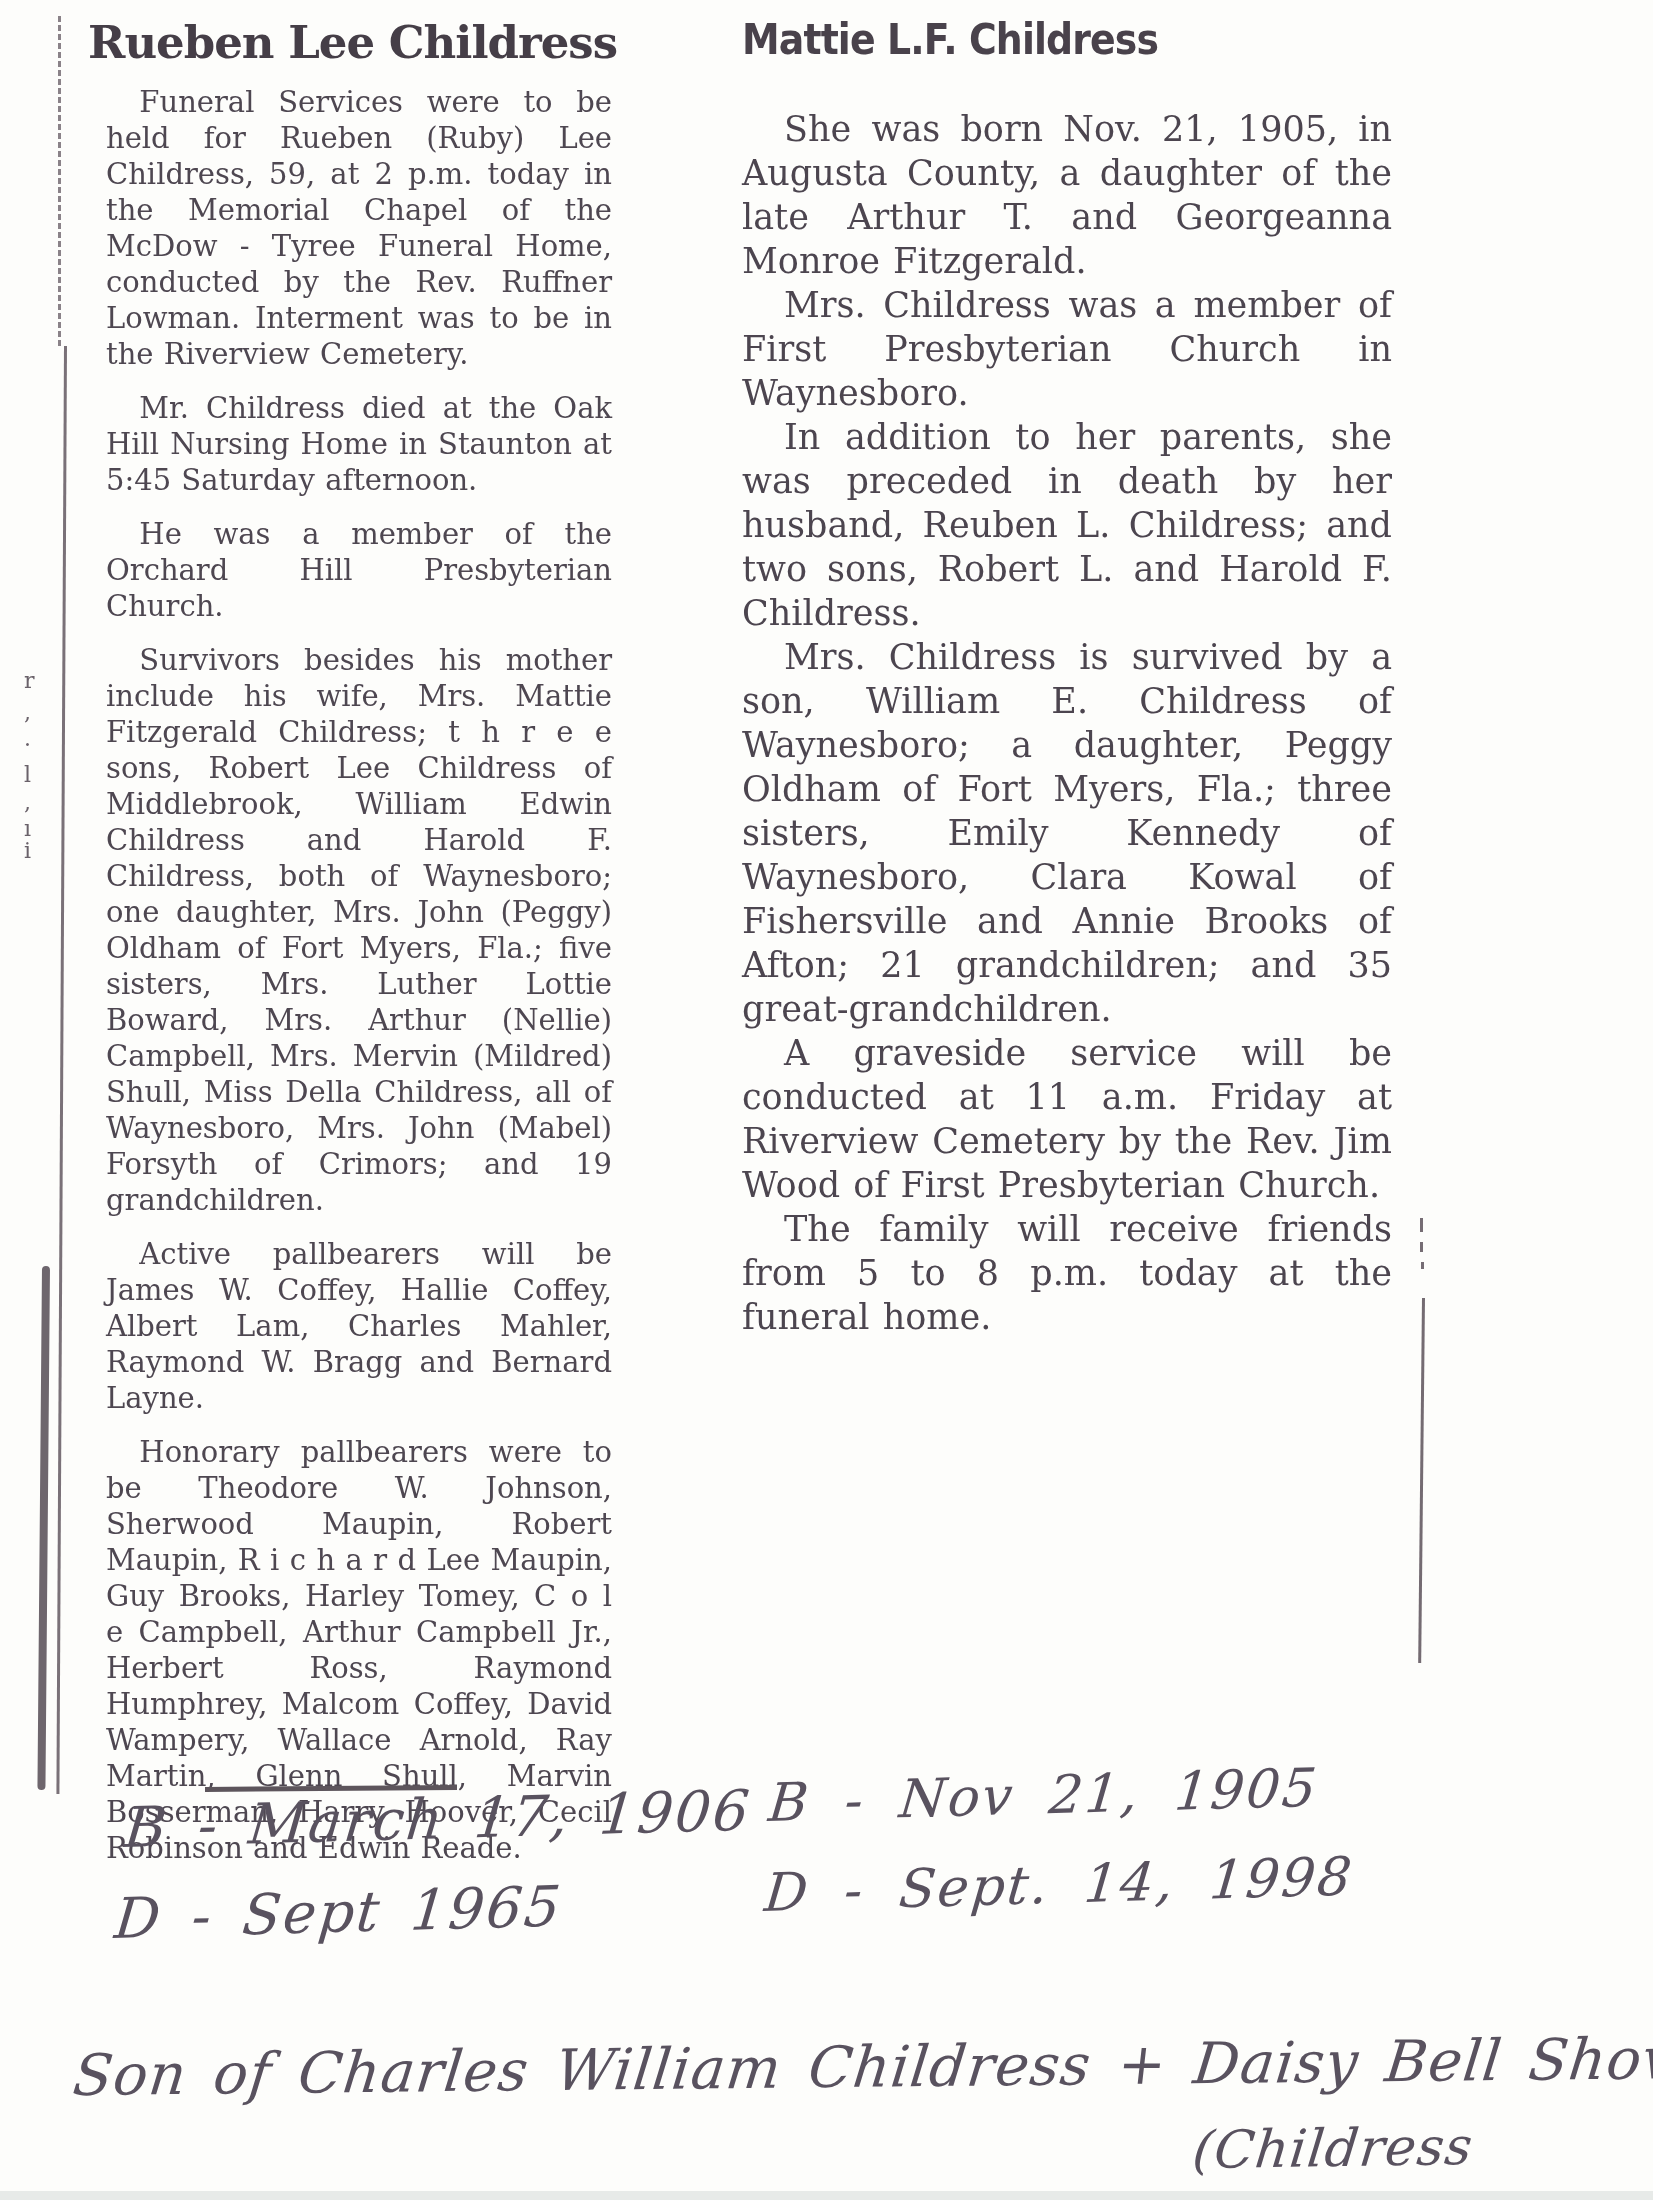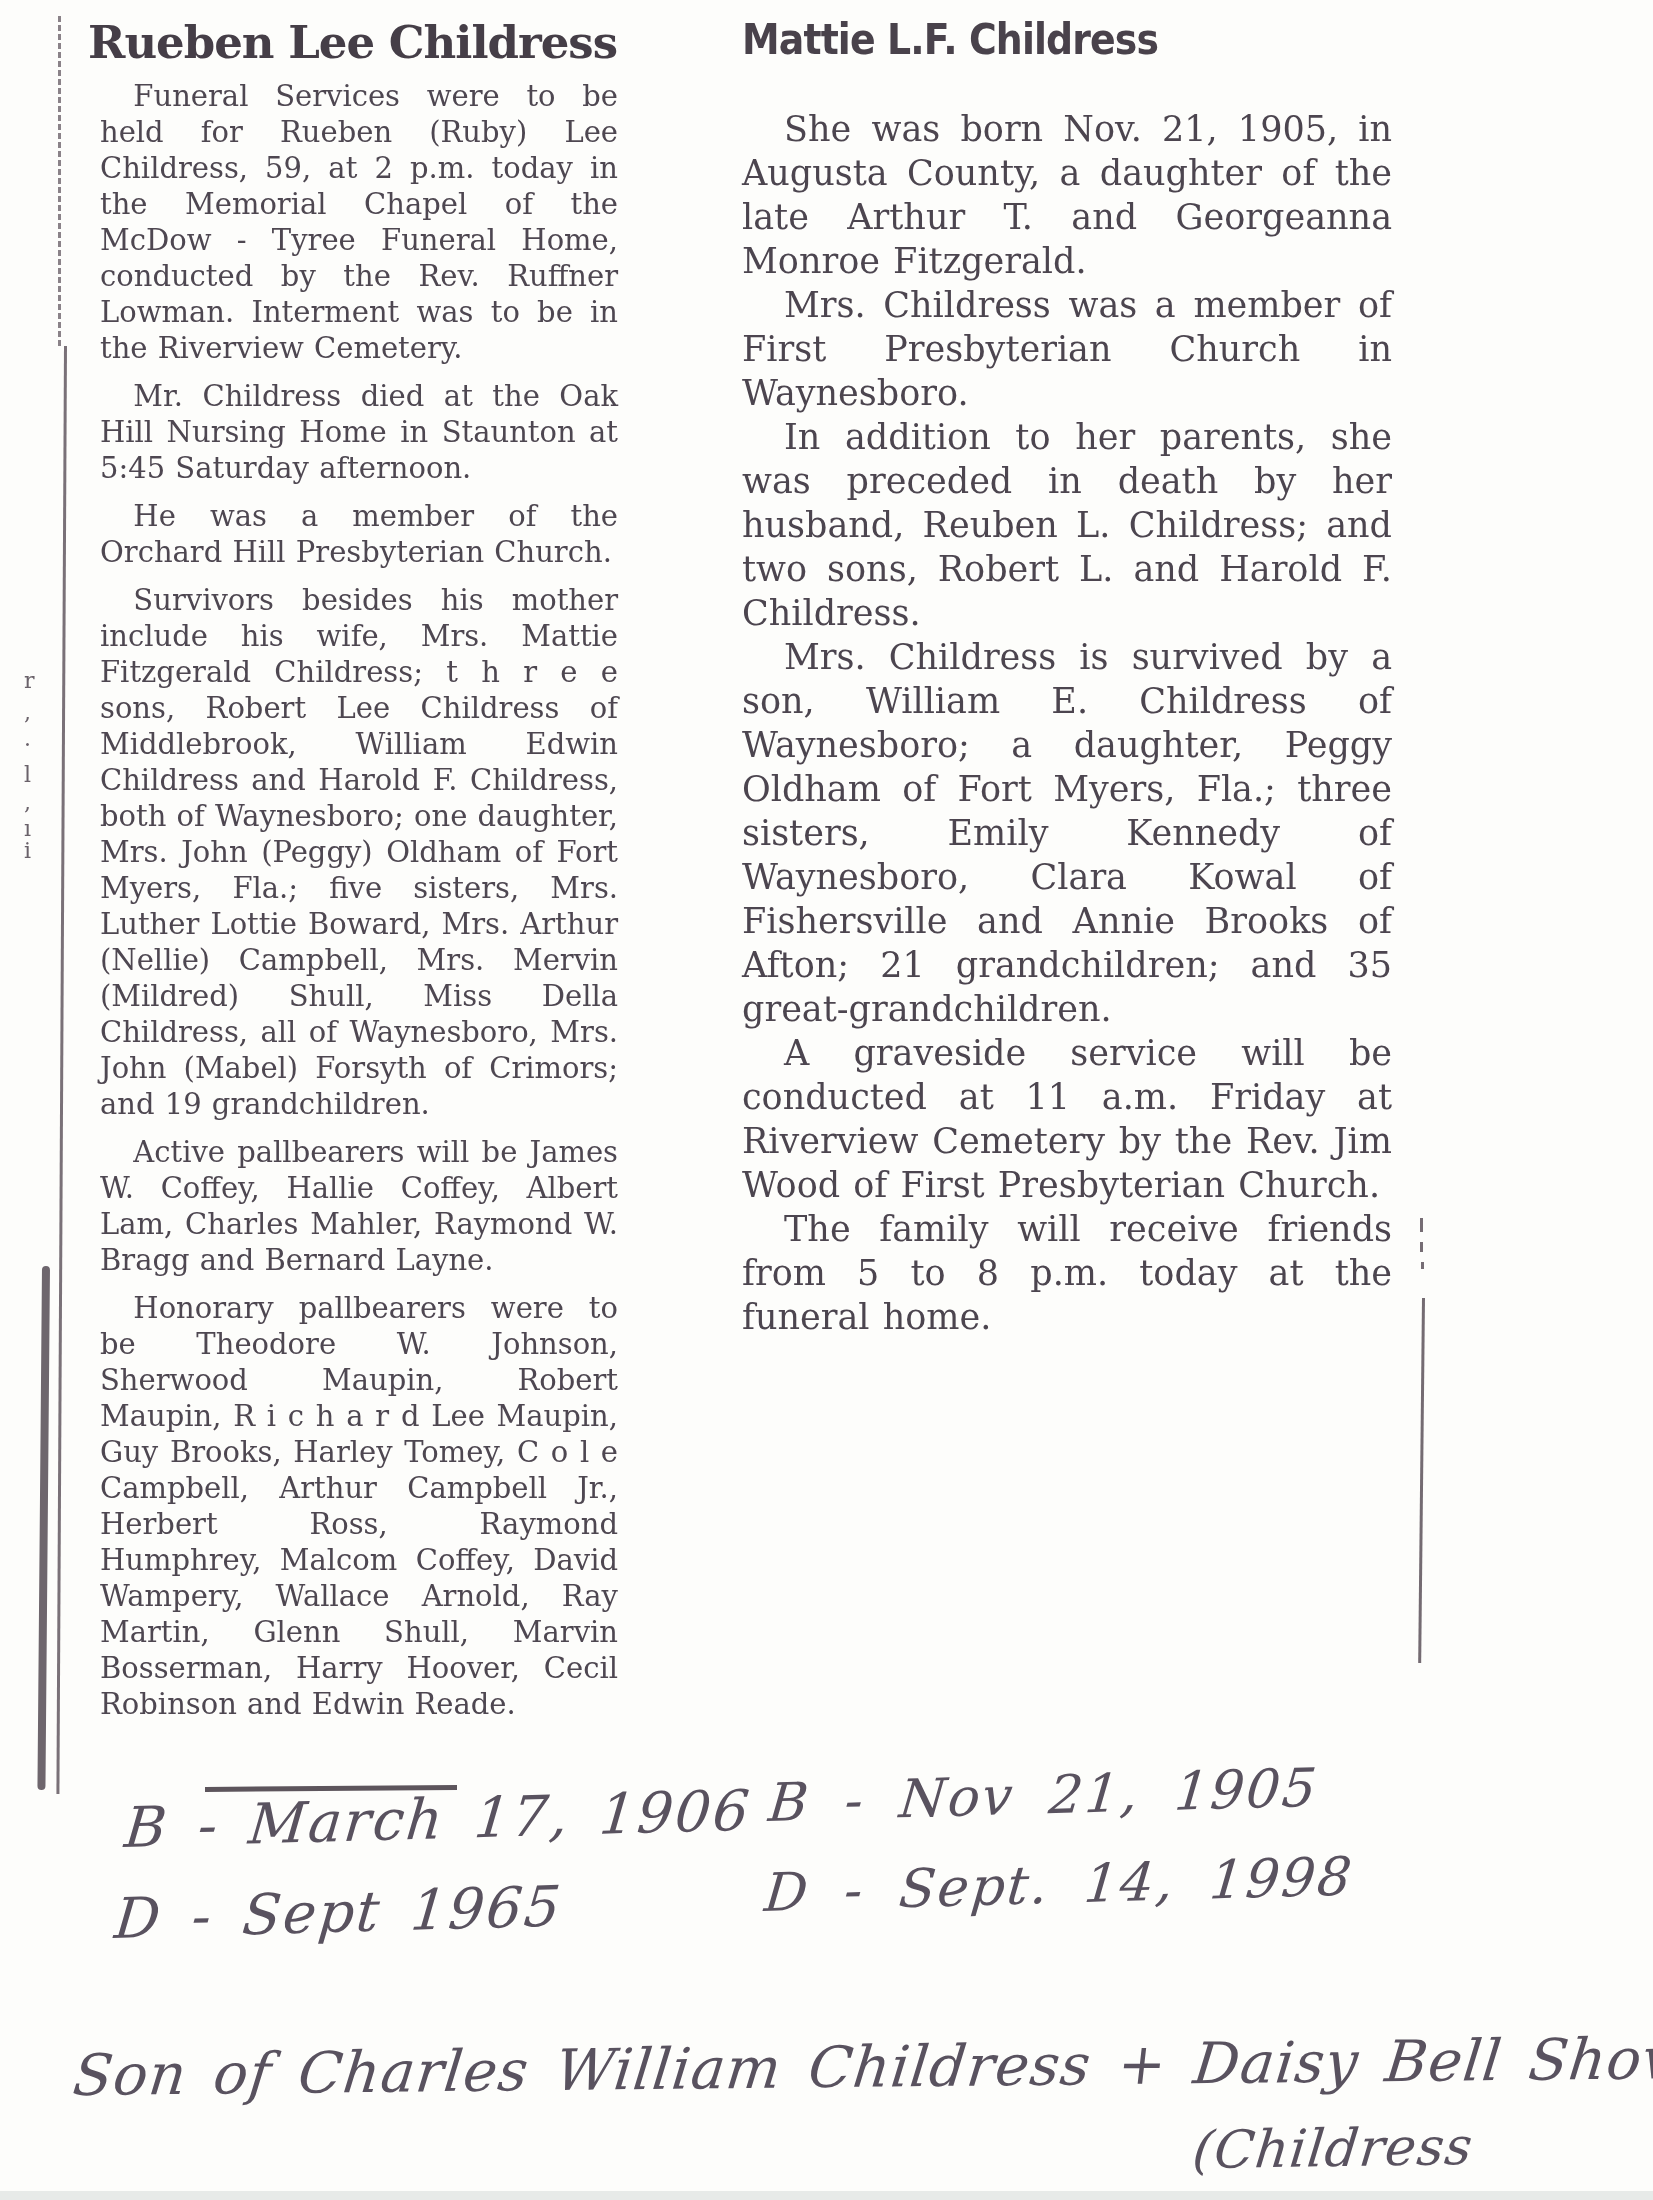--- a/index.html
+++ b/index.html
@@ -19,21 +19,21 @@
     font-weight:bold;font-size:45px;line-height:1.05;
     color:#453e47;letter-spacing:-1px;margin:0 0 8px 0;
   }
   .headline-sans{
     font-family:"DejaVu Sans", sans-serif;
     font-weight:bold;font-size:43px;line-height:1.0;
     color:#49424b;letter-spacing:-1px;margin:0 0 46px 0;
     transform:scaleX(.88);transform-origin:left top;
   }
   .col-left p{
-    margin:12px;font-size:29px;line-height:36px;
+    margin:18px;font-size:29px;line-height:36px;
     text-align:justify;text-indent:1.15em;
     word-spacing:1px;
   }
   .col-right p{
     margin:0;font-size:35px;line-height:44px;
     text-align:justify;text-indent:1.2em;
     word-spacing:2px;color:#4c454f;
   }
   
   .vrule-dashed{position:absolute;left:58px;top:16px;height:330px;width:0;

